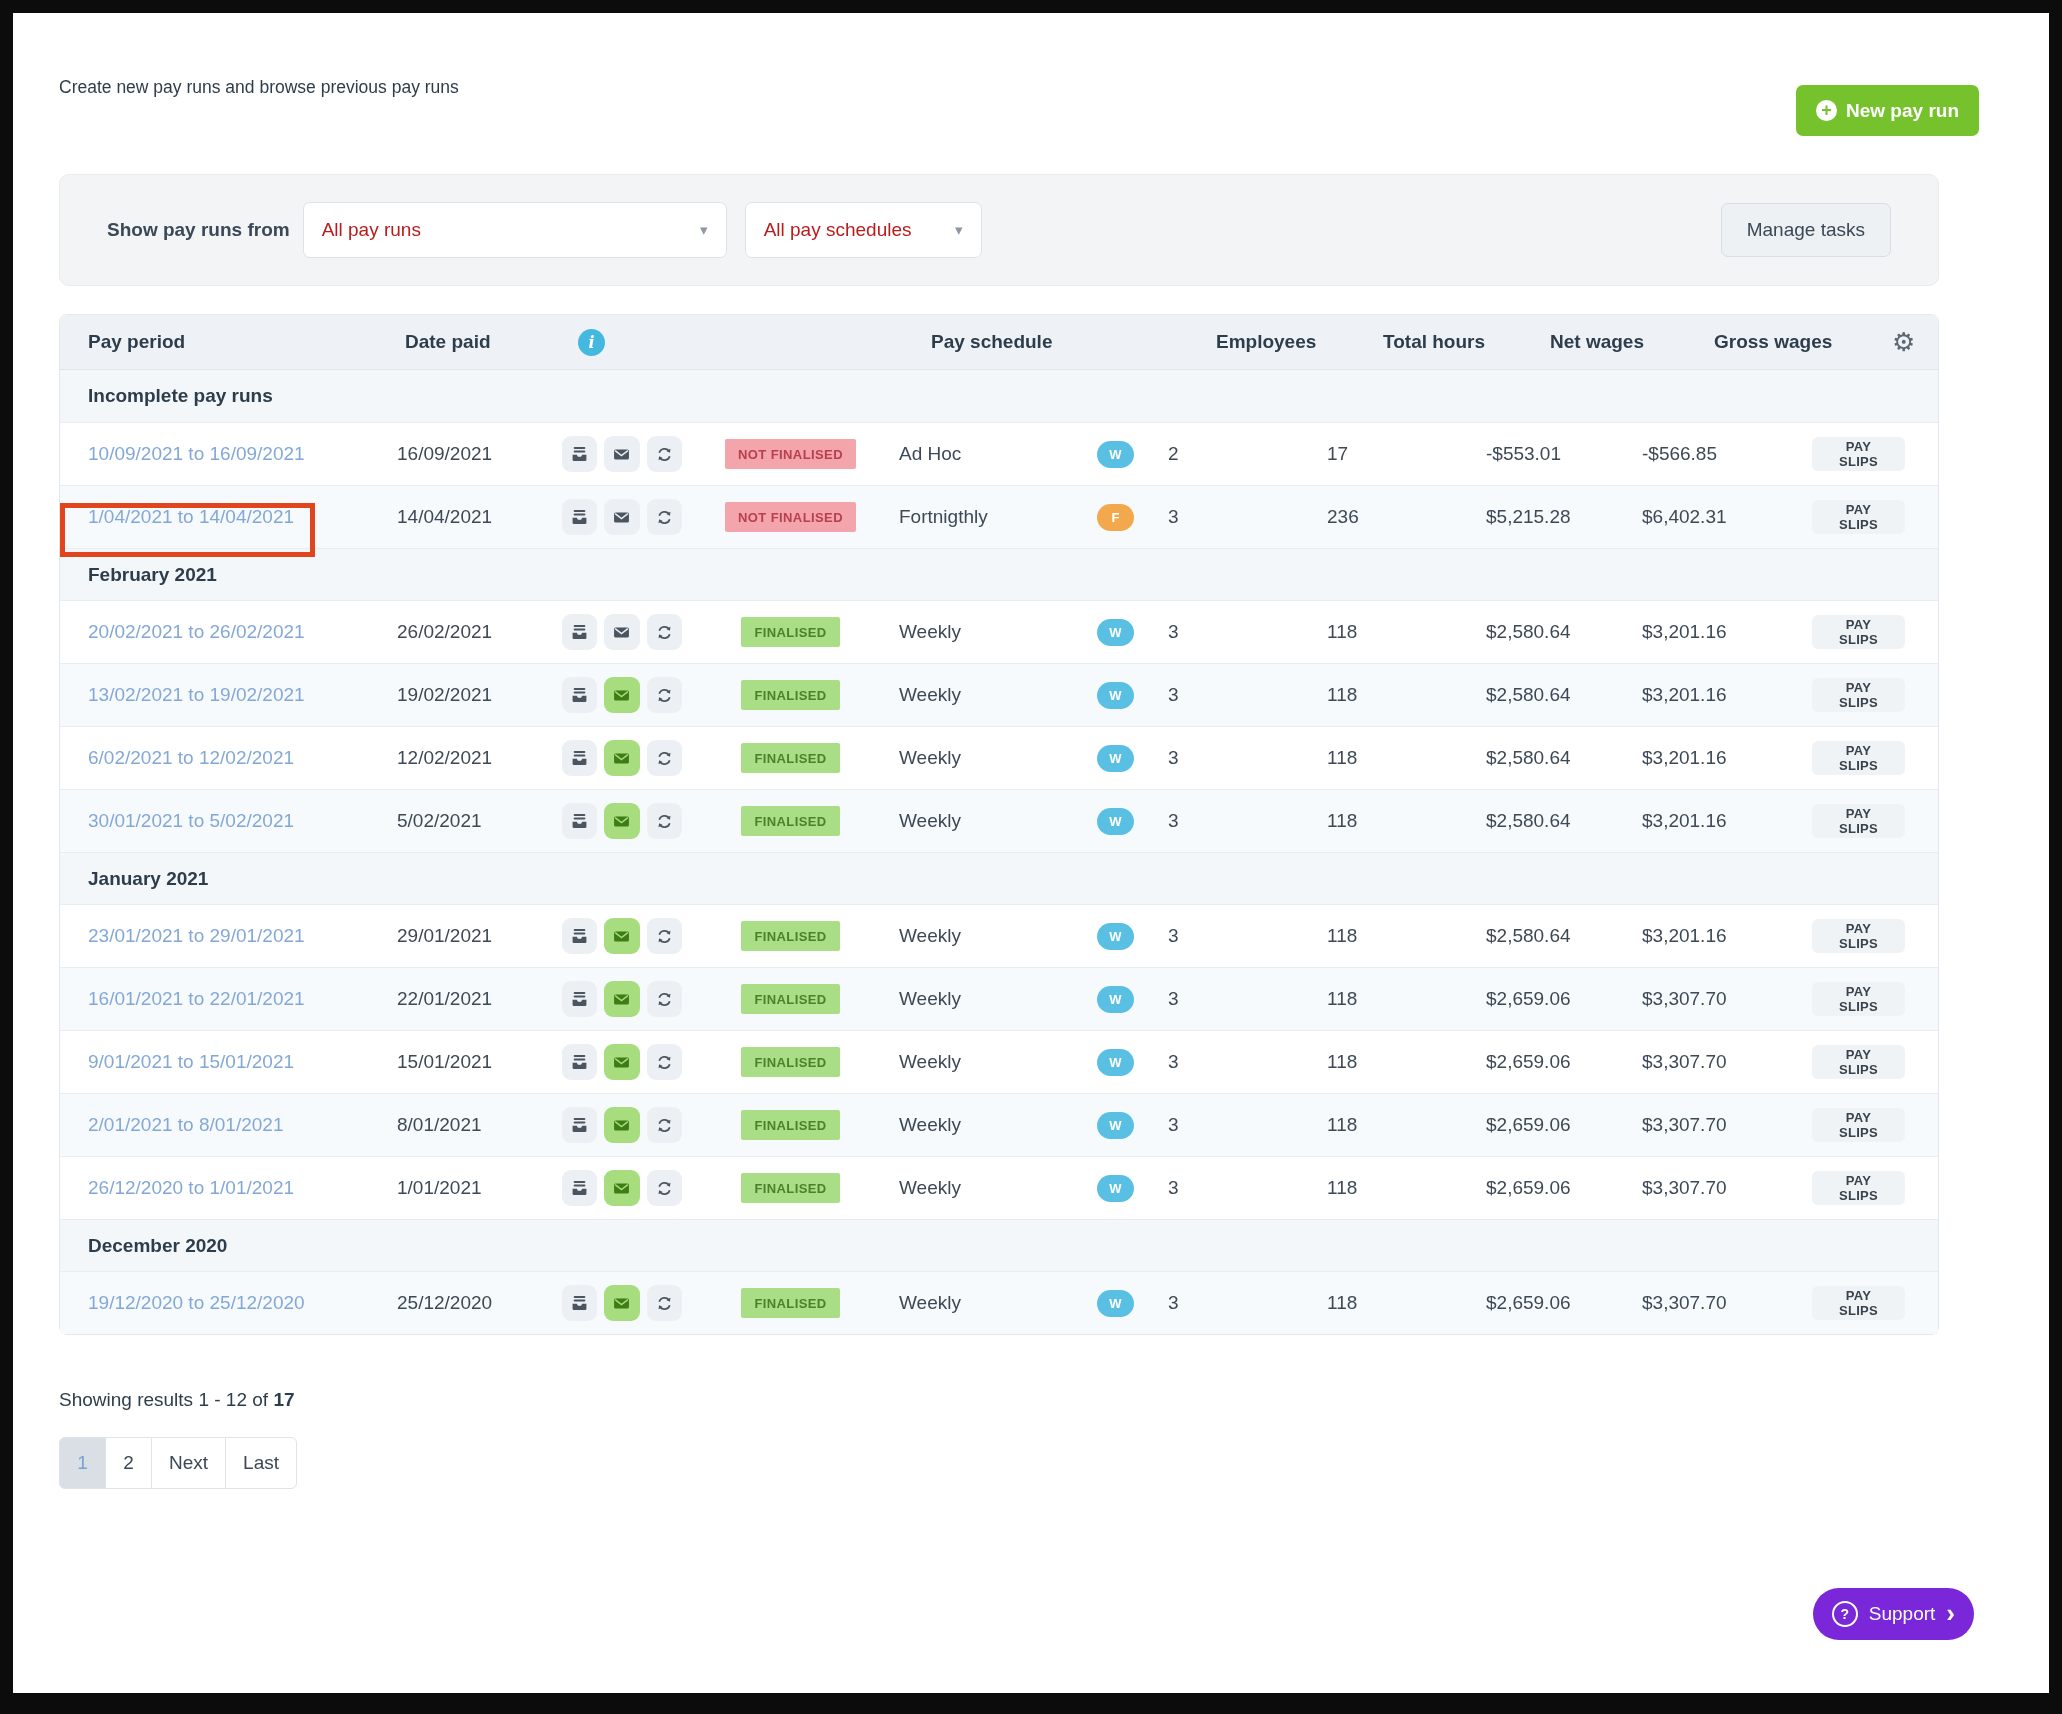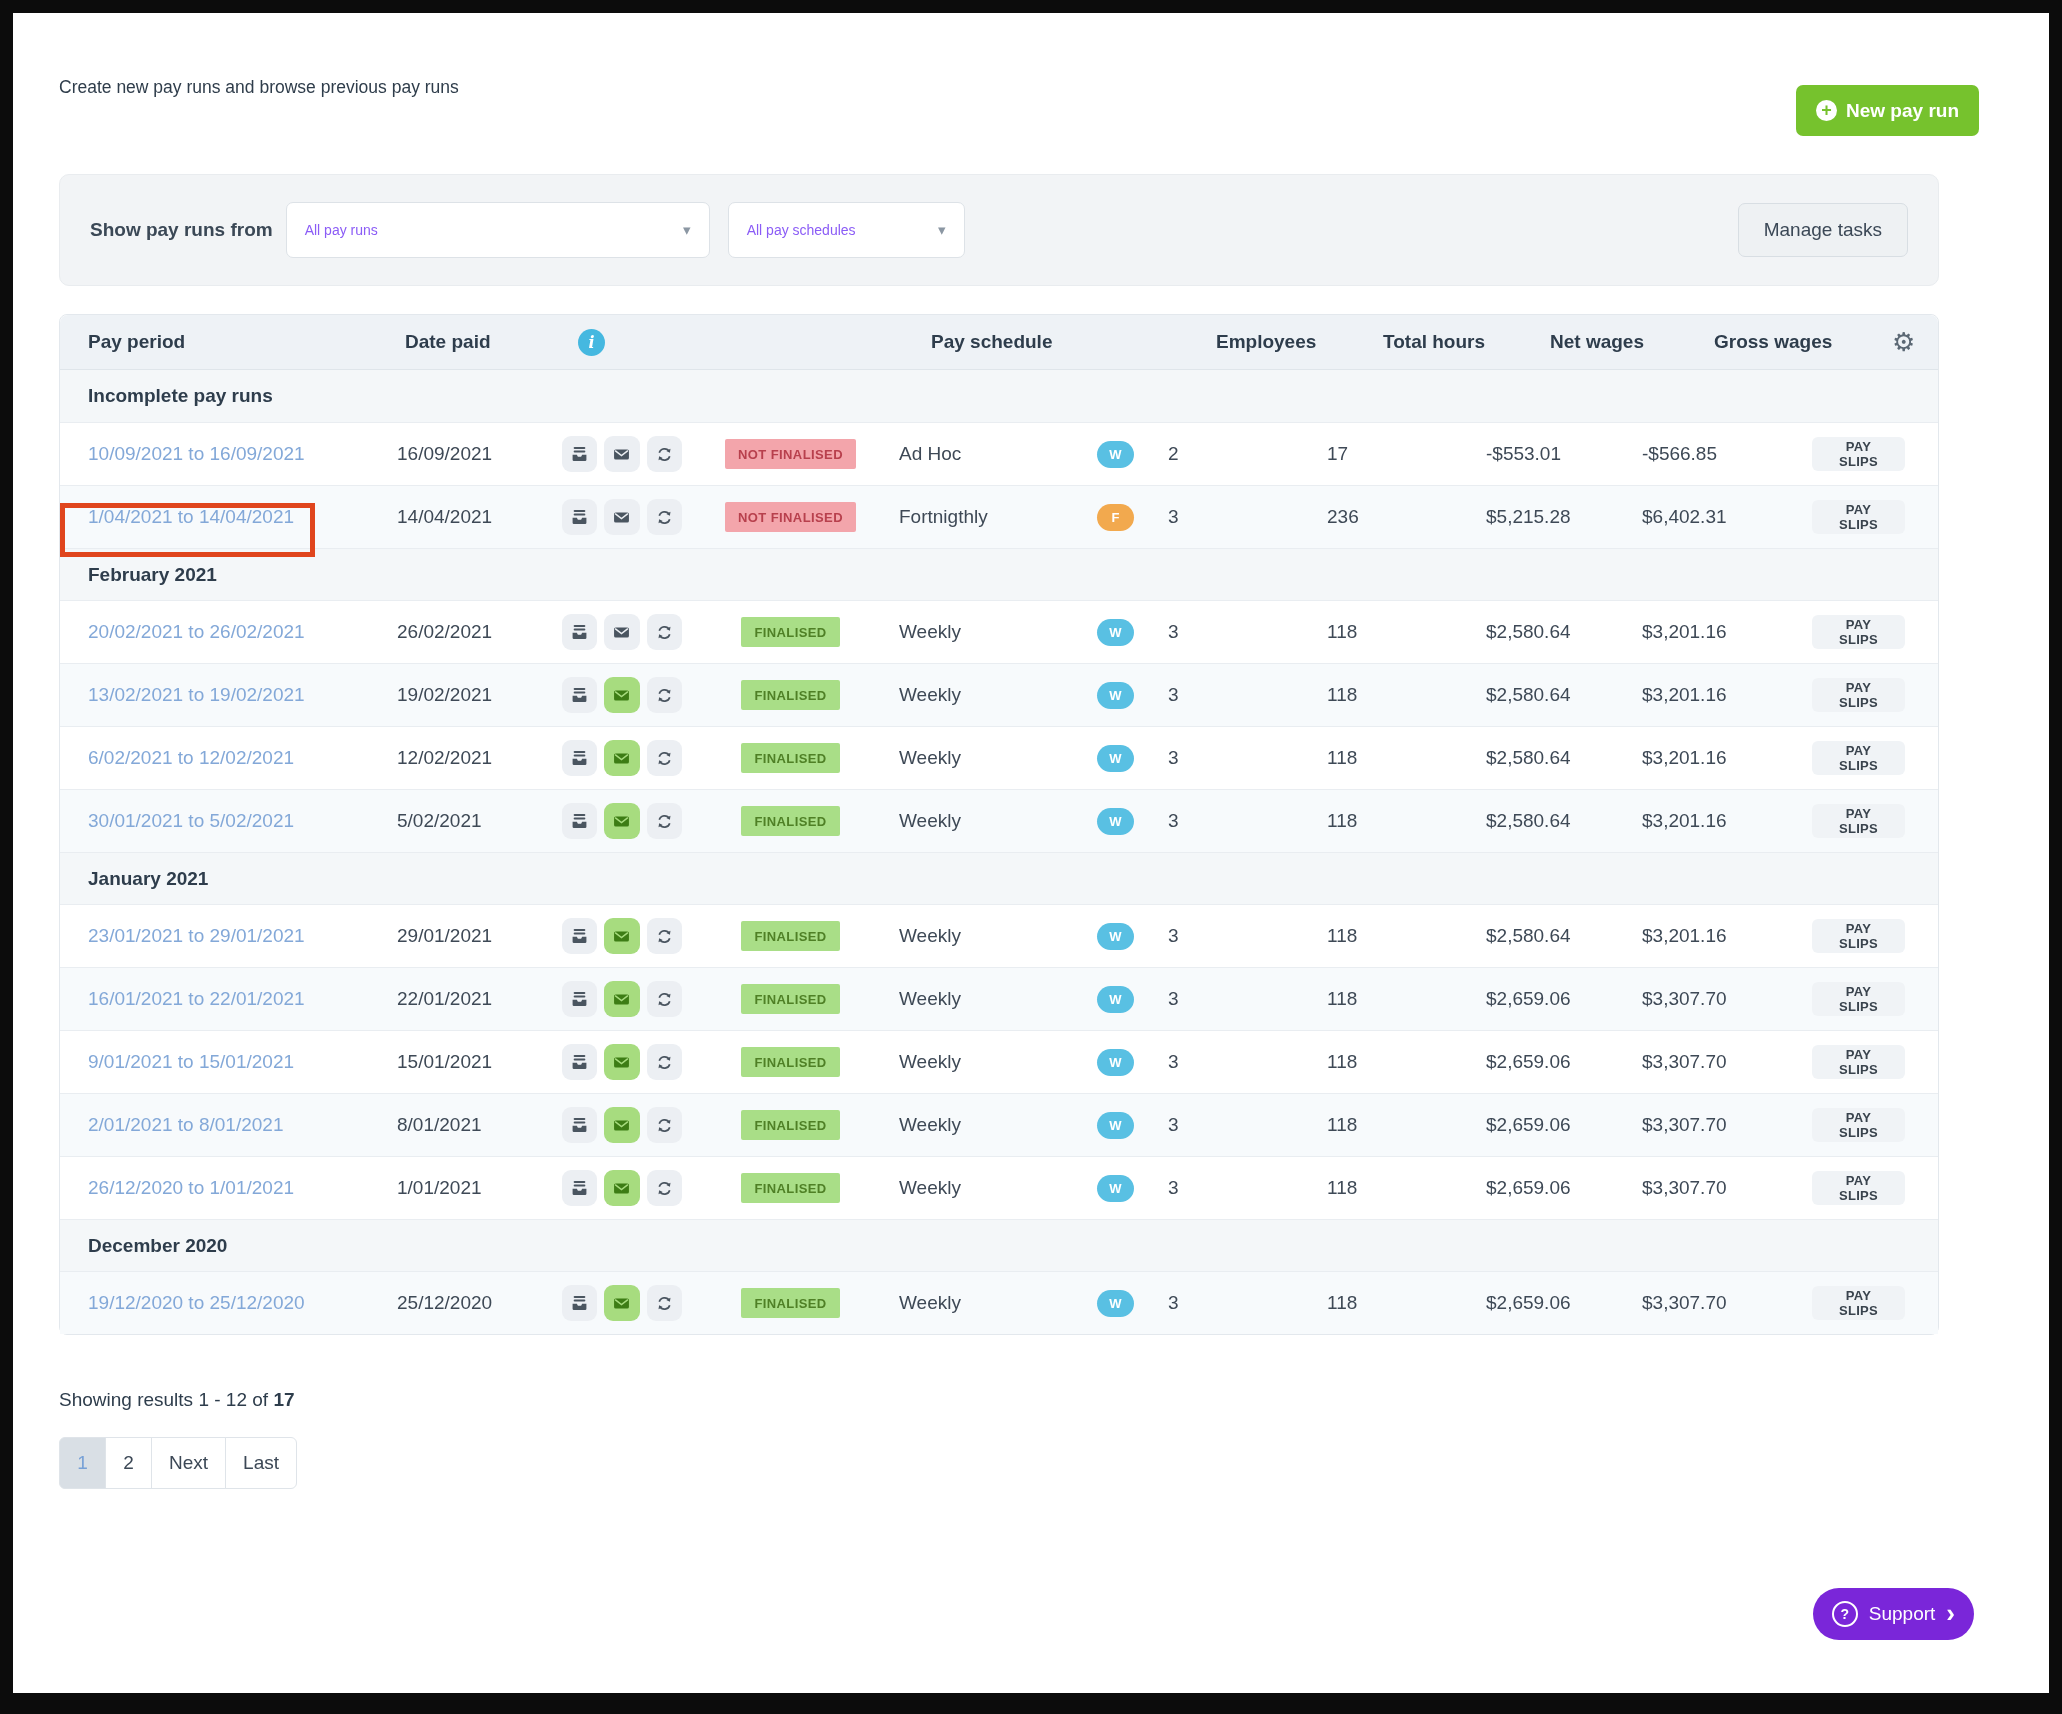--- a/index.html
+++ b/index.html
@@ -28,28 +28,28 @@
   }
   .plus-icon {
     width: 21px; height: 21px; border-radius: 50%; background: #ffffff;
     color: #76c22d; font-size: 18px; font-weight: bold; line-height: 20px; text-align: center;
   }
 
   
   .filter-panel {
     width: 1880px; height: 112px; margin-top: 38px;
     background: #f2f4f6; border: 1px solid #e9ecef; border-radius: 10px;
-    display: flex; align-items: center; padding: 0 30px;
+    display: flex; align-items: center; padding: 0 47px;
   }
   .filter-label { font-size: 19px; font-weight: 600; color: #3b4856; margin-right: 13px; }
   .dropdown {
     height: 56px; background: #fff; border: 1px solid #dde2e7; border-radius: 7px;
     display: flex; align-items: center; padding: 0 18px; cursor: pointer;
   }
-  .dropdown .value { font-size: 14px; color: #8b5cf6; }
+  .dropdown .value { font-size: 19px; color: #b91c1c; }
   .dropdown .caret { margin-left: auto; color: #8b97a3; font-size: 15px; padding-left: 14px;
     font-family: "DejaVu Sans", sans-serif; }
   .dd-payruns { width: 424px; }
   .dd-schedules { width: 237px; margin-left: 18px; }
   .manage-tasks {
     margin-left: auto; height: 54px; padding: 0 25px;
     background: #eef1f3; border: 1px solid #d8dee3; border-radius: 7px;
     font-size: 19px; color: #3b4856; font-family: inherit; cursor: pointer;
   }
 

